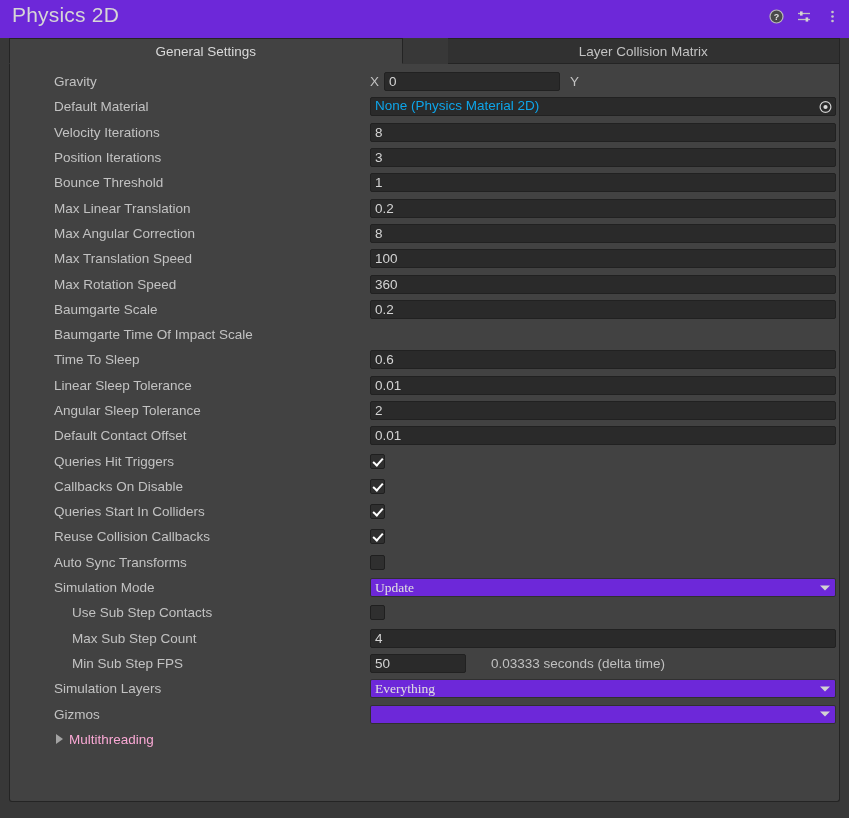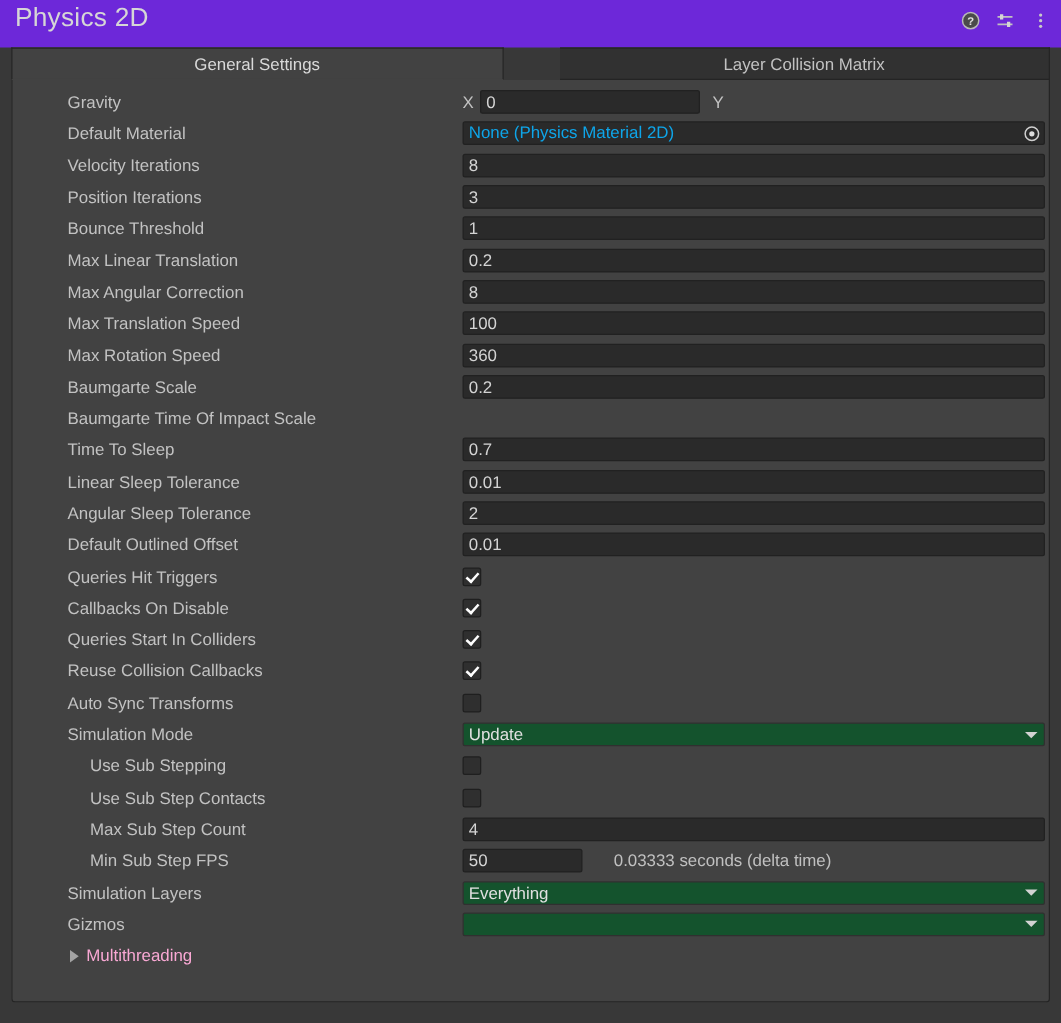--- a/index.html
+++ b/index.html
@@ -172,29 +172,30 @@
     width: 13px;
     height: 13px;
   }
 
   
   .dropdown {
     position: relative;
     box-sizing: border-box;
     width: 100%;
     height: 19px;
-    background: #14532d;
+    background: #6d28d9;
     border: 1px solid #303030;
     border-radius: 2px;
     display: flex;
     align-items: center;
     padding: 0 4px;
     font-size: 13.5px;
     color: #e0e0e0;
     cursor: default;
+    font-family: Liberation Serif, serif;
   }
   .dd-arrow {
     position: absolute;
     right: 5px;
     top: 50%;
     transform: translateY(-50%);
     width: 0; height: 0;
     border-left: 5px solid transparent;
     border-right: 5px solid transparent;
     border-top: 5px solid #d3d3d3;
@@ -355,37 +356,37 @@
       <div class="field-area">
           <div class="input full">0.2</div>
         </div>
     </div>
     <div class="row">
       <div class="label">Baumgarte Time Of Impact Scale</div>
     </div>
     <div class="row">
       <div class="label">Time To Sleep</div>
       <div class="field-area">
-          <div class="input full">0.7</div>
+          <div class="input full">0.6</div>
         </div>
     </div>
     <div class="row">
       <div class="label">Linear Sleep Tolerance</div>
       <div class="field-area">
           <div class="input full">0.01</div>
         </div>
     </div>
     <div class="row">
       <div class="label">Angular Sleep Tolerance</div>
       <div class="field-area">
           <div class="input full">2</div>
         </div>
     </div>
     <div class="row">
-      <div class="label">Default Outlined Offset</div>
+      <div class="label">Default Contact Offset</div>
       <div class="field-area">
           <div class="input full">0.01</div>
         </div>
     </div>
   </div>
 
   <div>
     <div class="row">
       <div class="label">Queries Hit Triggers</div>
       <div class="field-area">
@@ -422,26 +423,20 @@
     <div class="label">Simulation Mode</div>
     <div class="field-area">
       <div class="dropdown">
         <span>Update</span>
         <span class="dd-arrow"></span>
       </div>
     </div>
   </div>
 
   <div class="row">
-    <div class="label indent">Use Sub Stepping</div>
-    <div class="field-area">
-        <div class="checkbox"></div>
-      </div>
-  </div>
-  <div class="row">
     <div class="label indent">Use Sub Step Contacts</div>
     <div class="field-area">
         <div class="checkbox"></div>
       </div>
   </div>
 
   <div class="row">
     <div class="label indent">Max Sub Step Count</div>
     <div class="field-area">
         <div class="input full">4</div>

